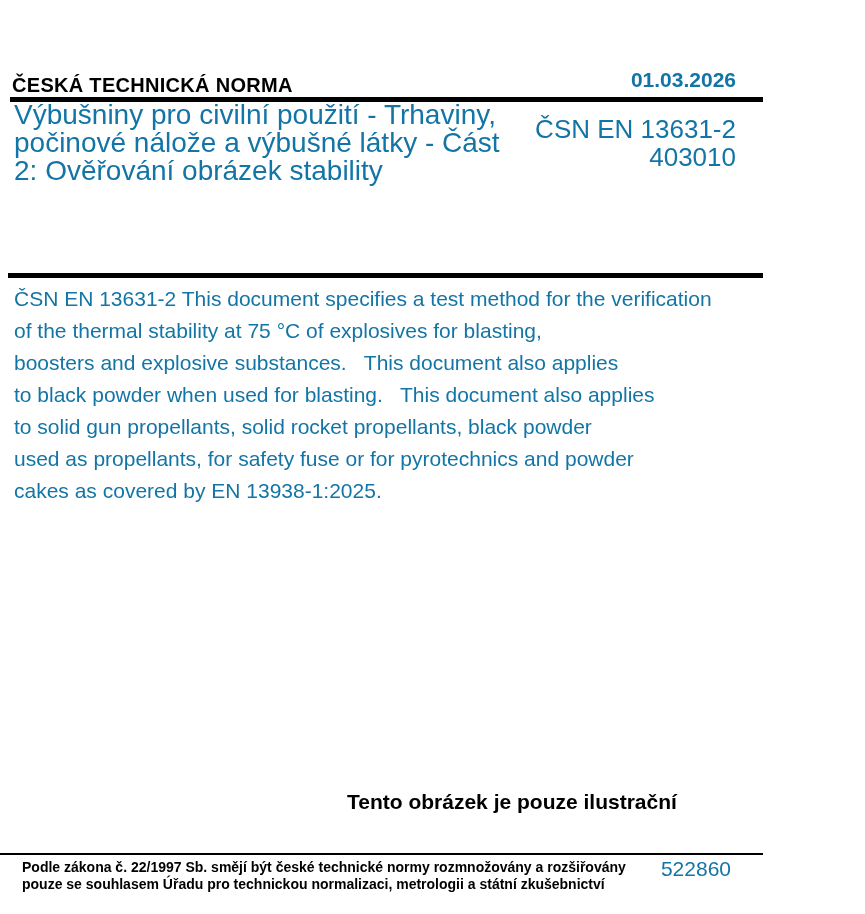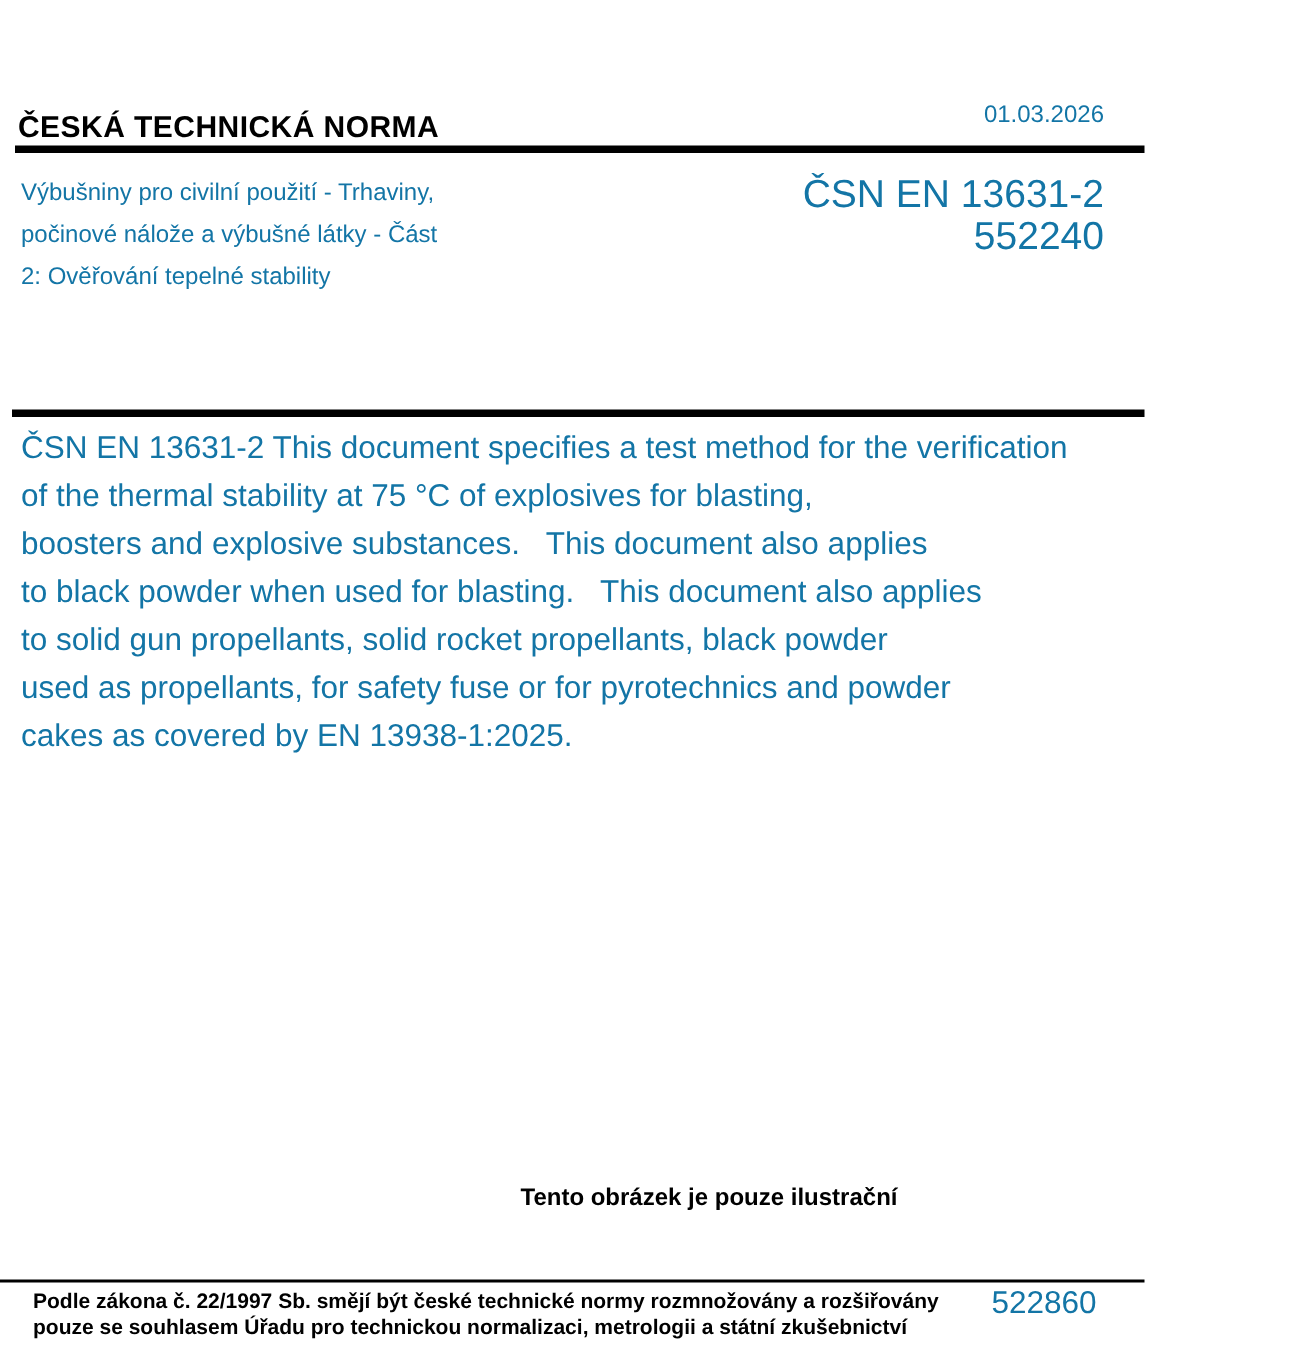--- a/index.html
+++ b/index.html
@@ -24,36 +24,37 @@
     font-size: 20px;
     font-weight: bold;
     letter-spacing: 0.3px;
     color: #000000;
     white-space: nowrap;
   }
   .header-date {
     position: absolute;
     right: 27px;
     top: 68px;
-    font-size: 16px;
+    font-size: 21px;
     white-space: nowrap;
+    font-weight: bold;
   }
   .rule-1 {
     position: absolute;
     left: 10px;
     top: 97px;
     width: 828px;
     height: 5px;
     background: #000000;
   }
   .subject-title {
     position: absolute;
     left: 14px;
-    top: 115px;
-    font-size: 16px;
+    top: 101px;
+    font-size: 28px;
     line-height: 28px;
     white-space: nowrap;
   }
   .subject-codes {
     position: absolute;
     right: 27px;
     top: 115px;
     font-size: 26px;
     line-height: 28px;
     text-align: right;
@@ -72,21 +73,21 @@
     left: 14px;
     top: 283px;
     font-size: 21px;
     line-height: 32px;
   }
   .abstract div { white-space: pre; }
   .illustration-note {
     position: absolute;
     left: 347px;
     top: 790px;
-    font-size: 16px;
+    font-size: 21px;
     font-weight: bold;
     color: #000000;
     white-space: nowrap;
   }
   .footer-rule {
     position: absolute;
     left: 0;
     top: 853px;
     width: 836px;
     height: 2px;
@@ -118,26 +119,26 @@
 
   <div class="header-title">ČESKÁ TECHNICKÁ NORMA</div>
 
   <div class="header-date blue">01.03.2026</div>
 
   <div class="rule-1"></div>
 
   <div class="subject-title blue">
     <div>Výbušniny pro civilní použití - Trhaviny,</div>
     <div>počinové nálože a výbušné látky - Část</div>
-    <div>2: Ověřování tepelné stability</div>
+    <div>2: Ověřování obrázek stability</div>
   </div>
 
   <div class="subject-codes blue">
     <div>ČSN EN 13631-2</div>
-    <div>552240</div>
+    <div>403010</div>
   </div>
 
   <div class="rule-2"></div>
 
   <div class="abstract blue">
     <div>ČSN EN 13631-2 This document specifies a test method for the verification</div>
     <div>of the thermal stability at 75 °C of explosives for blasting,</div>
     <div>boosters and explosive substances.   This document also applies</div>
     <div>to black powder when used for blasting.   This document also applies</div>
     <div>to solid gun propellants, solid rocket propellants, black powder</div>

